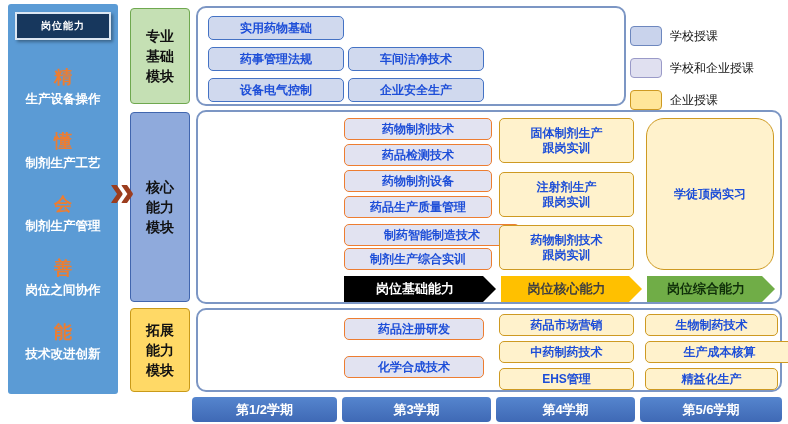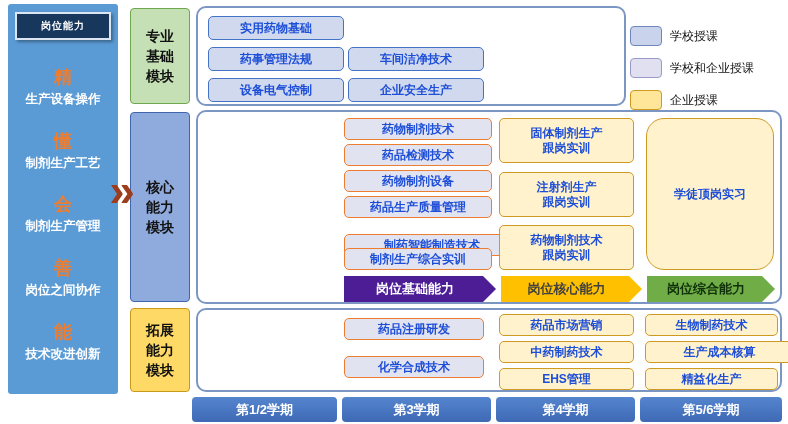--- a/index.html
+++ b/index.html
@@ -71,21 +71,21 @@
   .fill-ent    { background: #FFF2CC; border: 1.6px solid #CE9A22; }
   .apprenticeship { border-radius: 18px; font-size: 12px; }
 
   
   .arrow {
     position: absolute; height: 26px; padding-right: 10px;
     display: flex; align-items: center; justify-content: center;
     font-size: 13px; font-weight: 700;
     clip-path: polygon(0 0, calc(100% - 13px) 0, 100% 50%, calc(100% - 13px) 100%, 0 100%);
   }
-  .arrow-1 { background: #4c1d95; color: #ffffff; }
+  .arrow-1 { background: #000000; color: #ffffff; }
   .arrow-2 { background: #FFC000; color: #404040; }
   .arrow-3 { background: #70AD47; color: #10300a; }
 
   
   .legend-item { position: absolute; display: flex; align-items: center; gap: 8px; margin-top: 16px; }
   .legend-swatch { width: 32px; height: 20px; border-radius: 4px; }
   .legend-swatch-1 { background: #C9D3EC; border: 1.5px solid #6D87BE; }
   .legend-swatch-2 { background: #E0E0F0; border: 1.5px solid #9A9AC8; }
   .legend-swatch-3 { background: #FFE699; border: 1.5px solid #CE9A22; }
   .legend-label { font-size: 12px; color: #111; }
@@ -162,21 +162,21 @@
   <div class="legend-item" style="left:630px;top:74px">
     <span class="legend-swatch legend-swatch-3"></span>
     <span class="legend-label">企业授课</span>
   </div>
 
   <section class="container container-core">
     <div class="box fill-both abs" style="left:146px;top:6px;width:148px;height:22px">药物制剂技术</div>
     <div class="box fill-both abs" style="left:146px;top:32px;width:148px;height:22px">药品检测技术</div>
     <div class="box fill-both abs" style="left:146px;top:58px;width:148px;height:22px">药物制剂设备</div>
     <div class="box fill-both abs" style="left:146px;top:84px;width:148px;height:22px">药品生产质量管理</div>
-    <div class="box fill-both abs" style="left:146px;top:122px;width:176px;height:22px">制药智能制造技术</div>
+    <div class="box fill-both abs" style="left:146px;top:112px;width:176px;height:22px">制药智能制造技术</div>
     <div class="box fill-both abs" style="left:146px;top:136px;width:148px;height:22px">制剂生产综合实训</div>
 
     <div class="box fill-ent abs" style="left:301px;top:6px;width:135px;height:45px">
       <div>
         <div>固体制剂生产</div>
         <div>跟岗实训</div>
       </div>
     </div>
     <div class="box fill-ent abs" style="left:301px;top:60px;width:135px;height:45px">
       <div>

